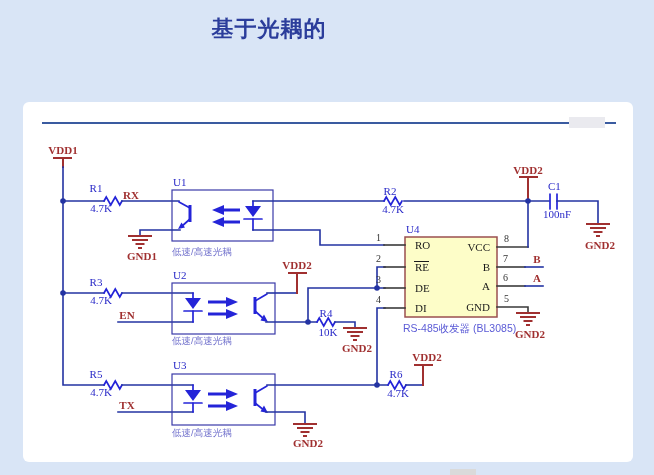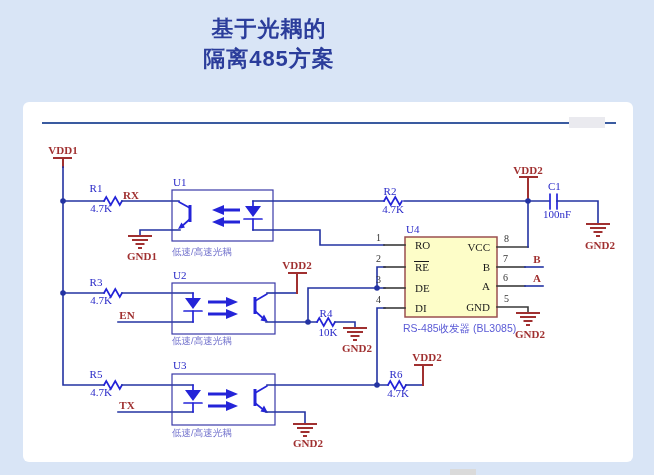--- a/index.html
+++ b/index.html
@@ -38,21 +38,20 @@
   .t-note{fill:#7070CC;font-size:9.5px;font-family:"Liberation Sans",sans-serif;}
   .t-sub{fill:#5B5BD6;font-size:10.5px;font-family:"Liberation Sans",sans-serif;}
 </style>
 </head>
 <body>
 
 <div class="stage">
 
   <div class="title">
     <div>基于光耦的</div>
-    <div>隔离485方案</div>
   </div>
 
   <svg width="654" height="475" viewBox="0 0 654 475">
 
     <rect x="23" y="102" width="610" height="360" rx="6" fill="#FFFFFF"></rect>
 
     <line x1="42" y1="123" x2="616" y2="123" stroke="#3A5BA0" stroke-width="1.8"></line>
     <rect x="569" y="117" width="36" height="11" fill="#EAEAEF"></rect>
 
     <g>

